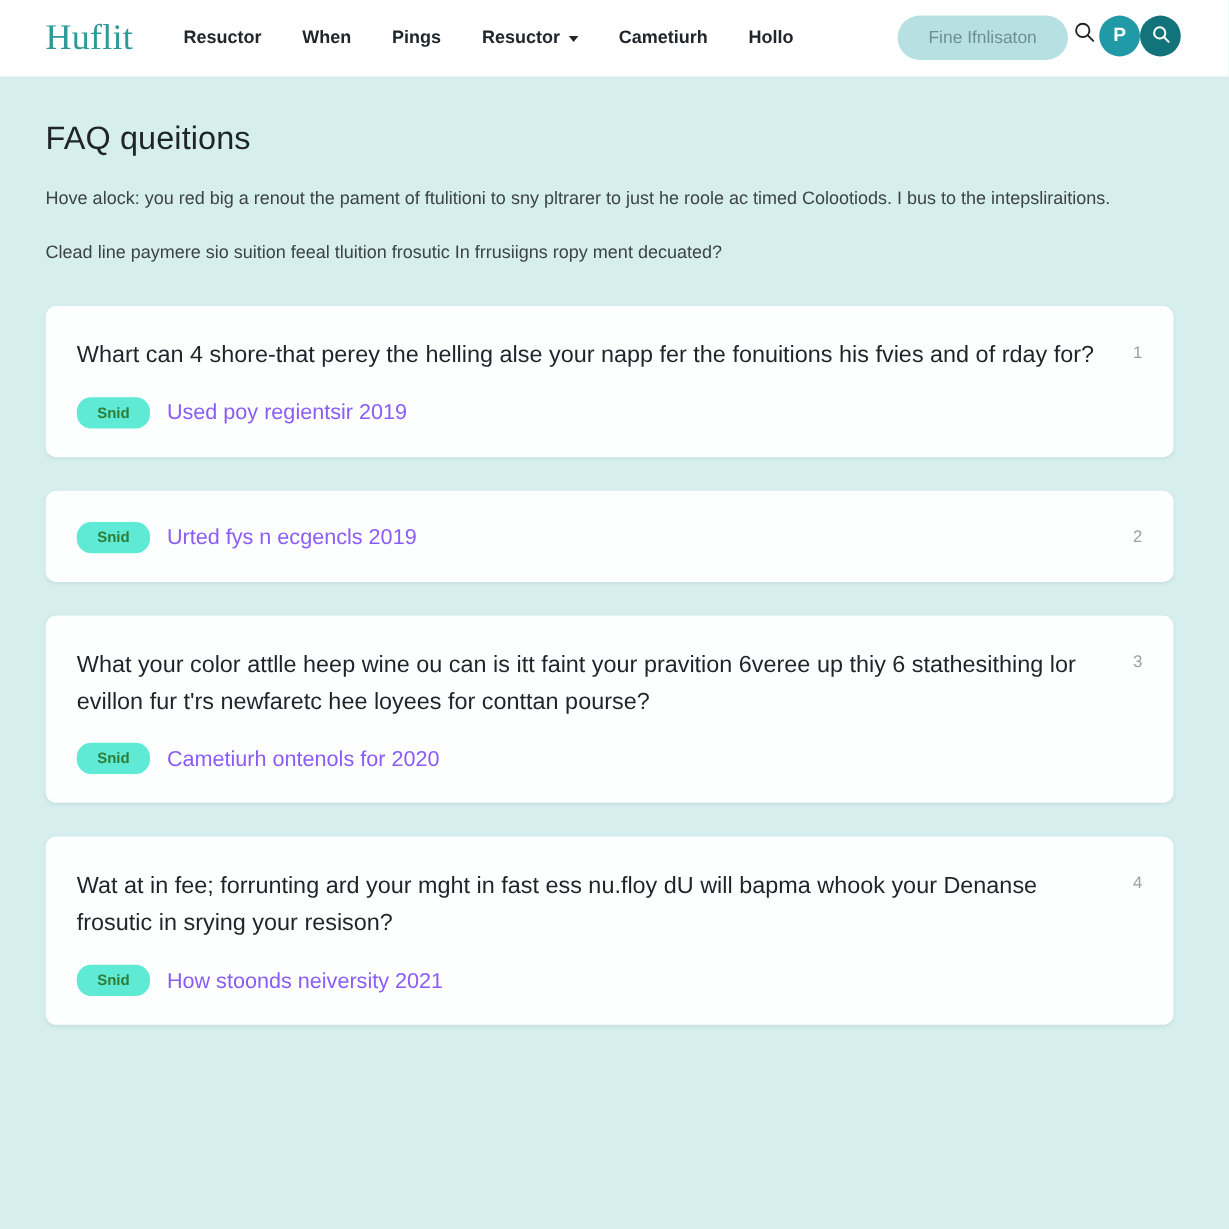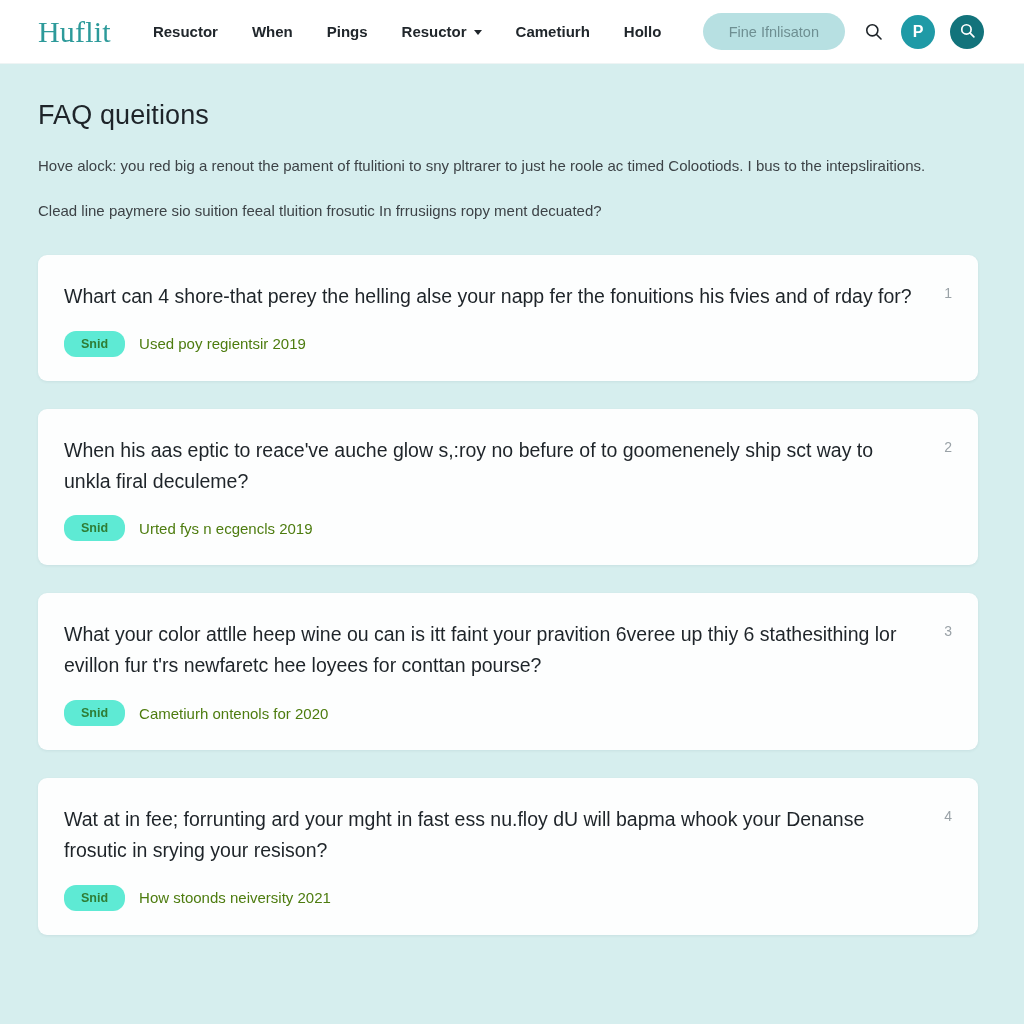--- a/index.html
+++ b/index.html
@@ -58,22 +58,20 @@
     border-left: 4.5px solid transparent;
     border-right: 4.5px solid transparent;
     border-top: 5px solid #20262b;
     display: inline-block;
     margin-top: 2px;
   }
 
   .header-right {
     margin-left: auto;
     display: flex;
-    align-items: center;
-    gap: 15px;
   }
 
   .pill-btn {
     background: #b7e0e2;
     border: none;
     border-radius: 20px;
     height: 37px;
     padding: 0 26px;
     font-family: "Liberation Sans", sans-serif;
     font-size: 14.5px;
@@ -186,22 +184,22 @@
     background: #5eead4;
     color: #2f7d35;
     font-size: 12.5px;
     font-weight: bold;
     border-radius: 12px;
     padding: 6px 17px;
     white-space: nowrap;
   }
 
   .meta-text {
-    font-size: 15px;
-    color: #4d7c0f;
+    font-size: 18px;
+    color: #8b5cf6;
     white-space: nowrap;
   }
 
   .faq-index {
     flex: 0 0 auto;
     width: 40px;
     text-align: right;
     font-size: 14px;
     color: #9aa2a7;
     padding-top: 4px;
@@ -277,21 +275,20 @@
         <div class="faq-meta">
           <span class="badge">Snid</span>
           <span class="meta-text">Used poy regientsir 2019</span>
         </div>
       </div>
       <div class="faq-index">1</div>
     </div>
 
     <div class="faq-card">
       <div class="faq-main">
-        <div class="faq-question">When his aas eptic to reace've auche glow s,:roy no befure of to goomenenely ship sct way to unkla firal deculeme?</div>
         <div class="faq-meta">
           <span class="badge">Snid</span>
           <span class="meta-text">Urted fys n ecgencls 2019</span>
         </div>
       </div>
       <div class="faq-index">2</div>
     </div>
 
     <div class="faq-card">
       <div class="faq-main">

